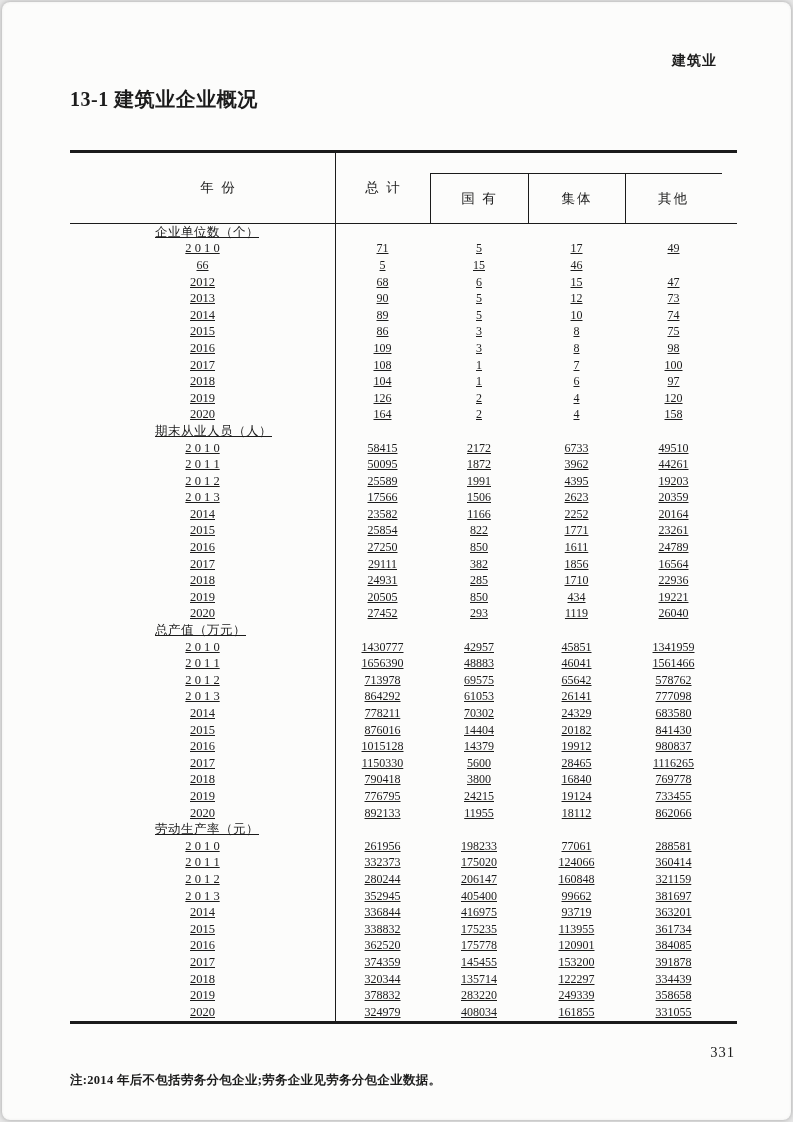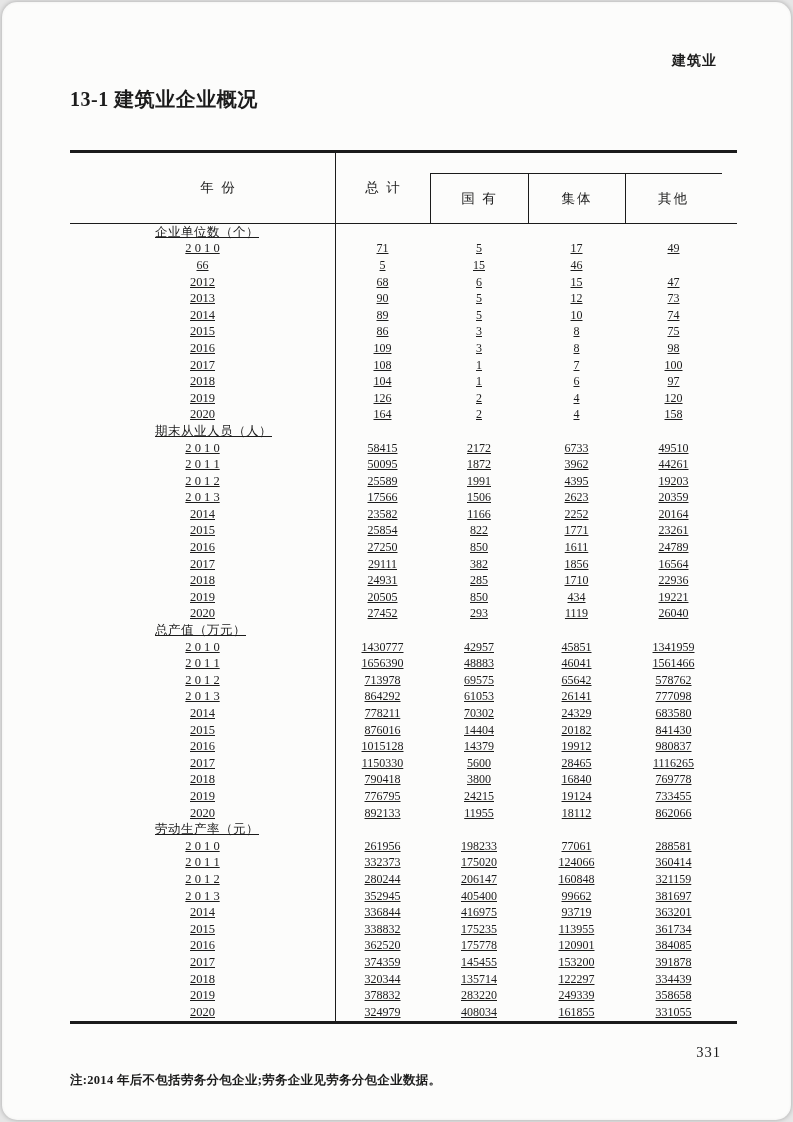--- a/index.html
+++ b/index.html
@@ -7,21 +7,21 @@
     width:793px;height:1122px;
     background:#e6e6e6;
     font-family:"Liberation Serif","DejaVu Serif",serif;
     color:#1c1c1c;
     -webkit-font-smoothing:antialiased;
   }
   .screen{position:relative;width:793px;height:1122px;background:#e6e6e6;overflow:hidden;}
   .page{
     position:absolute;inset:2px;
     background:#fcfcfb;
-    border-radius:15px;
+    border-radius:8px;
     box-shadow:0 0 5px rgba(0,0,0,.28), inset 0 0 3px rgba(0,0,0,.06);
   }
   .corner-label{
     position:absolute;top:50px;right:74px;
     font-size:14px;font-weight:bold;letter-spacing:1px;
   }
   .page-title{
     position:absolute;top:84px;left:68px;
     font-size:20px;font-weight:bold;letter-spacing:.5px;margin:0;
   }
@@ -61,21 +61,21 @@
     grid-template-columns:265px 95px 98px 97px 97px;
     height:16.6px;align-items:center;
   }
   .cell{text-align:center;font-size:12px;white-space:pre;}
   .cell-year{font-size:12.5px;}
   .table-note{
     position:absolute;left:68px;top:1022px;width:667px;
     font-size:12.5px;font-weight:bold;letter-spacing:.3px;margin-top:48px;
   }
   .page-number{
-    position:absolute;top:1042px;right:70px;
+    position:absolute;top:1042px;right:56px;
     font-size:14.5px;letter-spacing:1px;text-align:center;
   }
 </style>
 </head>
 <body>
 
 <div class="screen">
   <div class="page">
 
     <div class="corner-label">建筑业</div>

